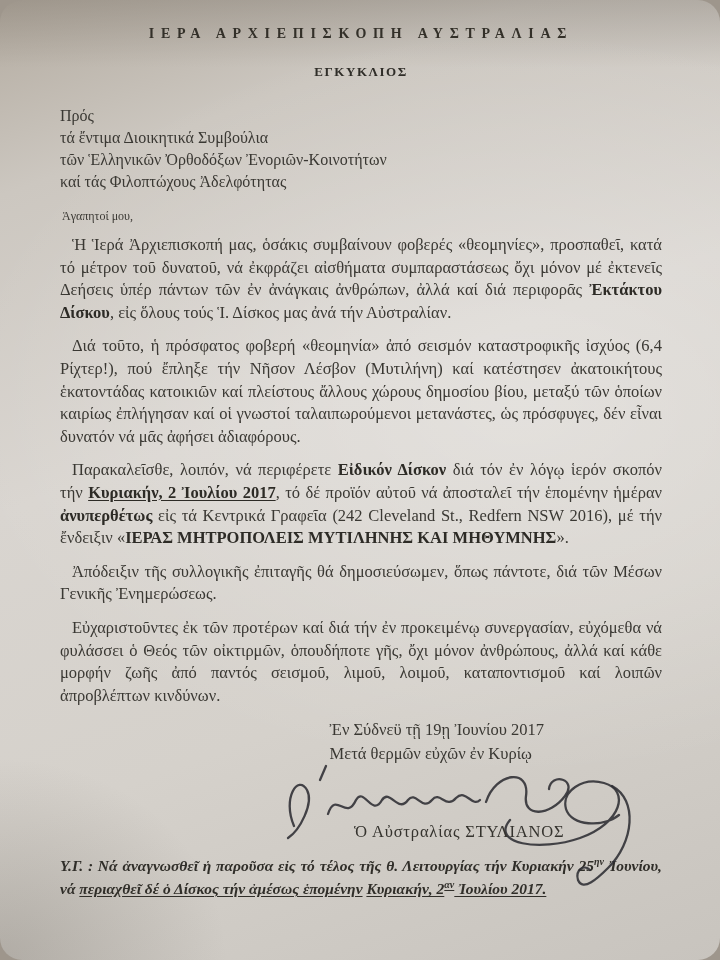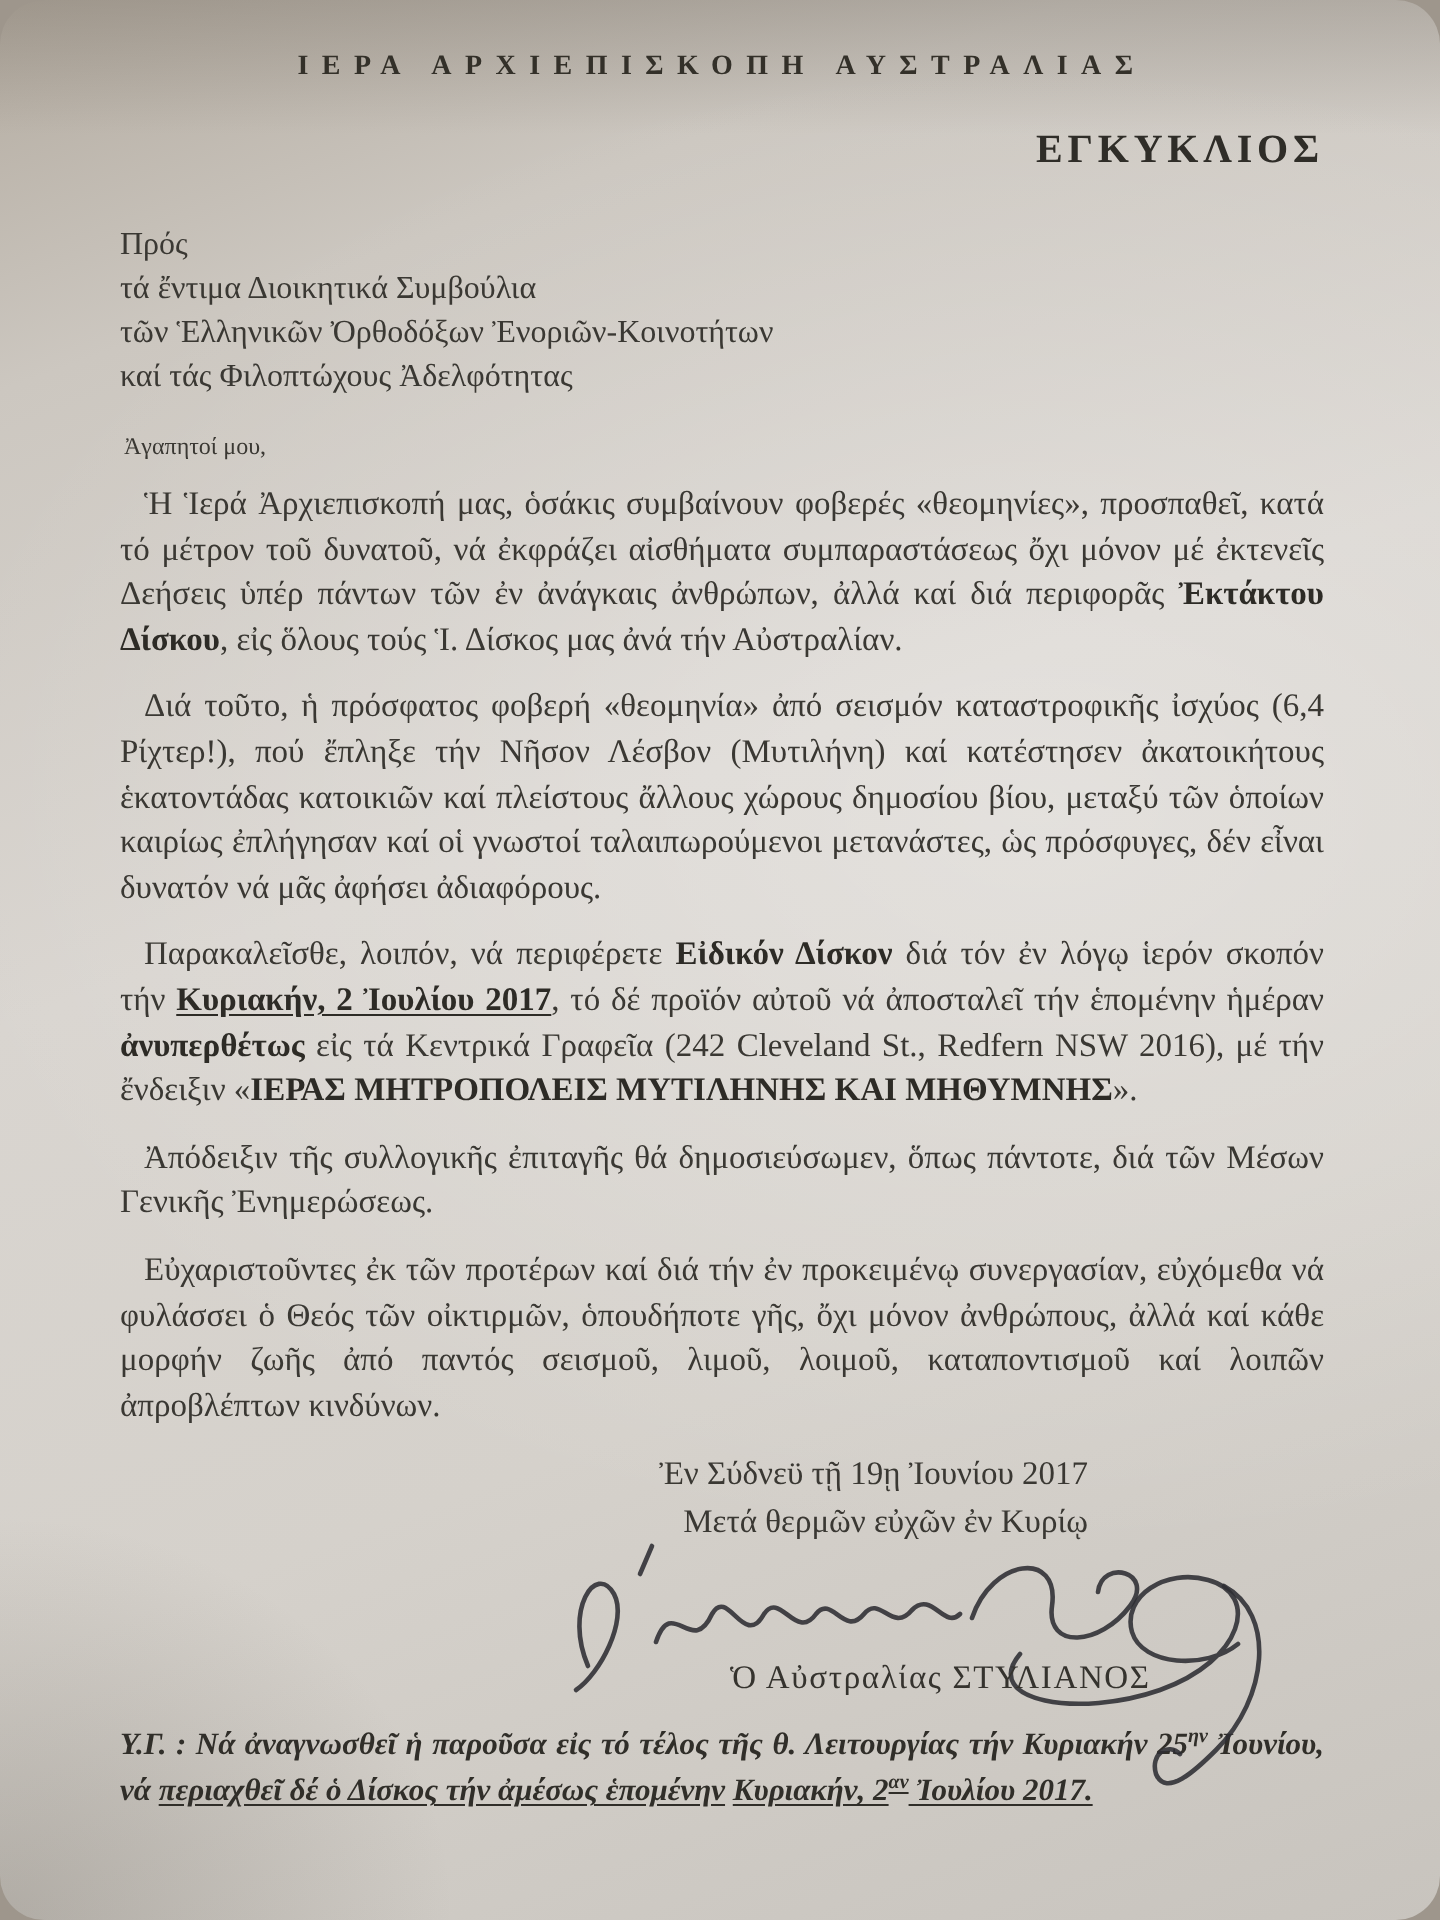--- a/index.html
+++ b/index.html
@@ -24,54 +24,54 @@
   .org{
     text-align:center;
     font-size:14px;
     font-weight:bold;
     letter-spacing:0.48em;
     color:#333029;
     margin-bottom:22px;
     white-space:nowrap;
   }
   .title{
-    text-align:right;
-    font-size:20px;
+    text-align:center;
+    font-size:13px;
     font-weight:bold;
     letter-spacing:0.12em;
     color:#2f2d28;
     margin-bottom:25px;
   }
   .recipients{font-size:16px;line-height:22px;margin-bottom:16px;}
   .salutation{font-size:12px;margin:0 0 10px 2px;}
   .para{
     font-size:16.5px;
     line-height:22.6px;
     text-align:justify;
     text-indent:12px;
     margin:0 0 11px 0;
   }
   .b{font-weight:bold;color:#2d2b26;}
   .u{text-decoration:underline;text-underline-offset:2px;}
   sup{font-size:10px;line-height:0;}
   .dateline{
     width:fit-content;
     margin:2px 118px 0 auto;
-    text-align:right;
+    text-align:left;
     font-size:16.5px;
     line-height:24px;
   }
   .sig-block{
     position:relative;
     height:74px;
     margin-top:2px;
   }
   .sig-name{
     position:absolute;
-    left:305px;
+    left:294px;
     bottom:0;
     font-size:16.5px;
     letter-spacing:0.05em;
     color:#35332e;
     white-space:nowrap;
   }
   .sig-svg{
     position:absolute;
     left:218px;
     top:-22px;

